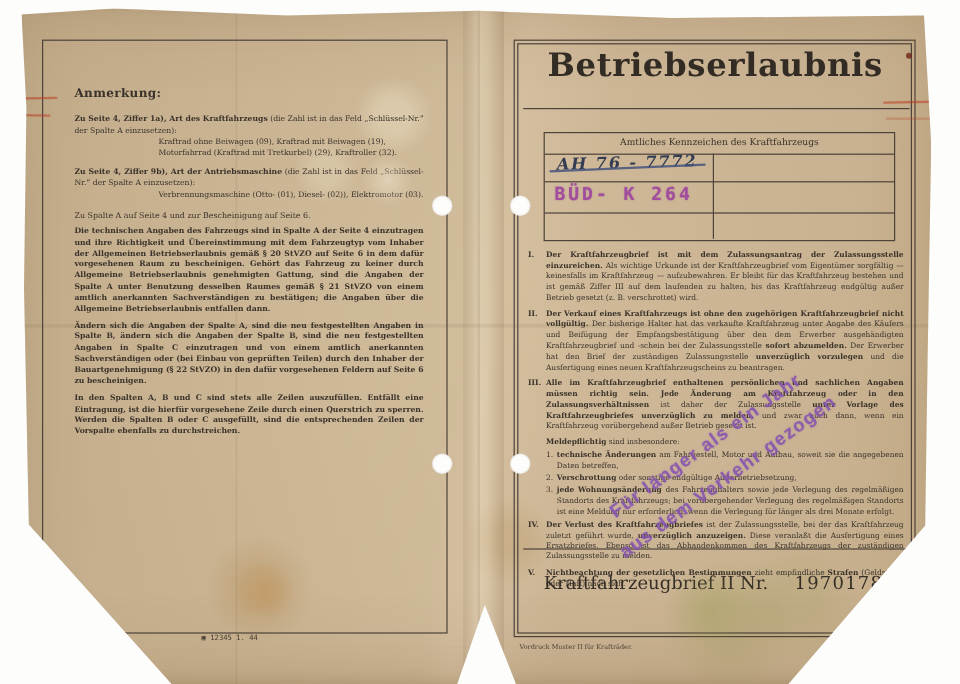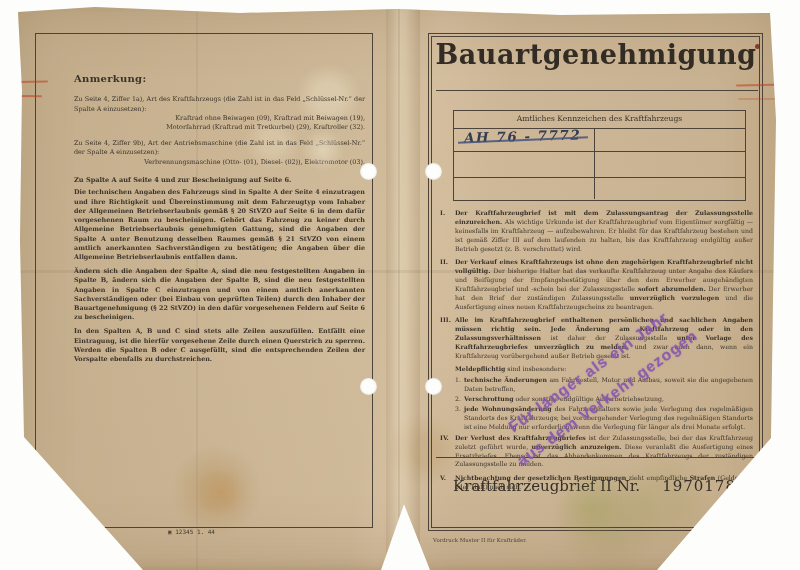--- a/index.html
+++ b/index.html
@@ -22,26 +22,26 @@
   .fold{position:absolute;left:386px;top:0;width:34px;height:570px;
     background:linear-gradient(90deg,rgba(90,65,35,.10),rgba(245,235,210,.30) 40%,rgba(238,226,198,.25) 60%,rgba(95,70,40,.14));}
   .crease-v{position:absolute;top:0;width:2px;height:570px;background:rgba(95,75,50,.14);}
   .crease-h{position:absolute;left:0;width:800px;height:3px;background:rgba(110,88,58,.10);}
   
   .lbox{position:absolute;left:35px;top:33px;width:336px;height:493px;border:1.5px solid #4d433a;}
   .rbox{position:absolute;left:428px;top:33px;width:333px;height:496px;border:1.5px solid #4d433a;}
   .rbox-inner{position:absolute;inset:2px;border:1px solid #4d433a;}
   .hline{position:absolute;background:#4d433a;height:1px;}
   
-  #left-content{position:absolute;left:62px;top:72px;width:291px;font-size:6.4px;line-height:1.44;color:#3b332b;margin-left:12px;}
+  #left-content{position:absolute;left:62px;top:72px;width:291px;font-size:6.4px;line-height:1.44;color:#3b332b;}
   #anmerkung-heading{font-size:10px;font-weight:bold;letter-spacing:.3px;margin-bottom:9px;}
   .note{margin-bottom:7px;text-align:justify;}
-  .note .lead{font-weight:normal;}
-  .note .ind{margin-left:70px;text-align:right;}
-  .sec-h{font-weight:bold;font-size:6.6px;margin:9px 0 3px 0;}
+  .note .lead{font-weight:bold;}
+  .note .ind{margin-left:70px;text-align:left;}
+  .sec-h{font-weight:normal;font-size:6.6px;margin:9px 0 3px 0;}
   .sec-p{text-align:justify;margin-bottom:5px;font-weight:bold;}
   #print-code{position:absolute;left:168px;top:528px;font-size:6px;color:#43392f;font-family:"DejaVu Sans Mono",monospace;}
   
   #kfz-title{position:absolute;left:433px;top:39px;width:326px;text-align:center;
     font-size:27px;font-weight:bold;color:#332c24;letter-spacing:.5px;}
   #plate-box{position:absolute;left:453px;top:110px;width:291px;height:89px;border:1px solid #4d433a;}
   #plate-header{position:absolute;left:0;top:3px;width:100%;text-align:center;font-size:7.6px;color:#3b332b;}
   .plate-row-line{position:absolute;left:0;width:100%;height:1px;background:#4d433a;}
   #plate-vdiv{position:absolute;left:140px;top:17px;width:1px;height:71px;background:#4d433a;}
   #plate-handwritten{position:absolute;left:10px;top:17px;font-family:"DejaVu Serif",serif;font-style:italic;
@@ -94,31 +94,32 @@
           <div class="sec-p">Die technischen Angaben des Fahrzeugs sind in Spalte A der Seite 4 einzutragen und ihre Richtigkeit und Übereinstimmung mit dem Fahrzeugtyp vom Inhaber der Allgemeinen Betriebserlaubnis gemäß § 20 StVZO auf Seite 6 in dem dafür vorgesehenen Raum zu bescheinigen. Gehört das Fahrzeug zu keiner durch Allgemeine Betriebserlaubnis genehmigten Gattung, sind die Angaben der Spalte A unter Benutzung desselben Raumes gemäß § 21 StVZO von einem amtlich anerkannten Sachverständigen zu bestätigen; die Angaben über die Allgemeine Betriebserlaubnis entfallen dann.</div>
           <div class="sec-p">Ändern sich die Angaben der Spalte A, sind die neu festgestellten Angaben in Spalte B, ändern sich die Angaben der Spalte B, sind die neu festgestellten Angaben in Spalte C einzutragen und von einem amtlich anerkannten Sachverständigen oder (bei Einbau von geprüften Teilen) durch den Inhaber der Bauartgenehmigung (§ 22 StVZO) in den dafür vorgesehenen Feldern auf Seite 6 zu bescheinigen.</div>
           <div class="sec-p">In den Spalten A, B und C sind stets alle Zeilen auszufüllen. Entfällt eine Eintragung, ist die hierfür vorgesehene Zeile durch einen Querstrich zu sperren. Werden die Spalten B oder C ausgefüllt, sind die entsprechenden Zeilen der Vorspalte ebenfalls zu durchstreichen.</div>
         </div>
     </div>
     <div id="print-code">▣ 12345 1. 44</div>
 
     <div class="rbox">
       <div class="rbox-inner"></div>
     </div>
-    <div id="kfz-title">Bauartgenehmigung</div>
+    <div id="kfz-title">Betriebserlaubnis</div>
     <div class="hline" style="left:436px;top:90px;width:322px;"></div>
 
     <div id="plate-box">
       <div id="plate-header">Amtliches Kennzeichen des Kraftfahrzeugs</div>
       <div class="plate-row-line" style="top:17px;"></div>
       <div class="plate-row-line" style="top:40px;"></div>
       <div class="plate-row-line" style="top:66px;"></div>
       <div id="plate-vdiv"></div>
       <div id="plate-handwritten">AH 76 - 7772</div>
       <div id="plate-strike"></div>
+      <div id="plate-stamped">BÜD- K 264</div>
     </div>
 
     <div id="instructions">
         <div class="ipara"><span class="num">I.</span><span class="b">Der Kraftfahrzeugbrief ist mit dem Zulassungsantrag der Zulassungsstelle einzureichen. </span><span>Als wichtige Urkunde ist der Kraftfahrzeugbrief vom Eigentümer sorgfältig — keinesfalls im Kraftfahrzeug — aufzubewahren. Er bleibt für das Kraftfahrzeug bestehen und ist gemäß Ziffer III auf dem laufenden zu halten, bis das Kraftfahrzeug endgültig außer Betrieb gesetzt (z. B. verschrottet) wird.</span></div>
         <div class="ipara"><span class="num">II.</span><span class="b">Der Verkauf eines Kraftfahrzeugs ist ohne den zugehörigen Kraftfahrzeugbrief nicht vollgültig. </span><span>Der bisherige Halter hat das verkaufte Kraftfahrzeug unter Angabe des Käufers und Beifügung der Empfangsbestätigung über den dem Erwerber ausgehändigten Kraftfahrzeugbrief und -schein bei der Zulassungsstelle </span><span class="b">sofort abzumelden.</span><span> Der Erwerber hat den Brief der zuständigen Zulassungsstelle </span><span class="b">unverzüglich vorzulegen</span><span> und die Ausfertigung eines neuen Kraftfahrzeugscheins zu beantragen.</span></div>
         <div class="ipara"><span class="num">III.</span><span class="b">Alle im Kraftfahrzeugbrief enthaltenen persönlichen und sachlichen Angaben müssen richtig sein. Jede Änderung am Kraftfahrzeug oder in den Zulassungsverhältnissen </span><span>ist daher der Zulassungsstelle </span><span class="b">unter Vorlage des Kraftfahrzeugbriefes unverzüglich zu melden, </span><span>und zwar auch dann, wenn ein Kraftfahrzeug vorübergehend außer Betrieb gesetzt ist.</span></div>
         <div class="sub"><span class="b">Meldepflichtig</span><span> sind insbesondere:</span></div>
         <div class="lst"><span class="num">1.</span><span class="b">technische Änderungen</span><span> am Fahrgestell, Motor und Aufbau, soweit sie die angegebenen Daten betreffen,</span></div>
         <div class="lst"><span class="num">2.</span><span class="b">Verschrottung</span><span> oder sonstige endgültige Außerbetriebsetzung,</span></div>
         <div class="lst"><span class="num">3.</span><span class="b">jede Wohnungsänderung</span><span> des Fahrzeughalters sowie jede Verlegung des regelmäßigen Standorts des Kraftfahrzeugs; bei vorübergehender Verlegung des regelmäßigen Standorts ist eine Meldung nur erforderlich, wenn die Verlegung für länger als drei Monate erfolgt.</span></div>

